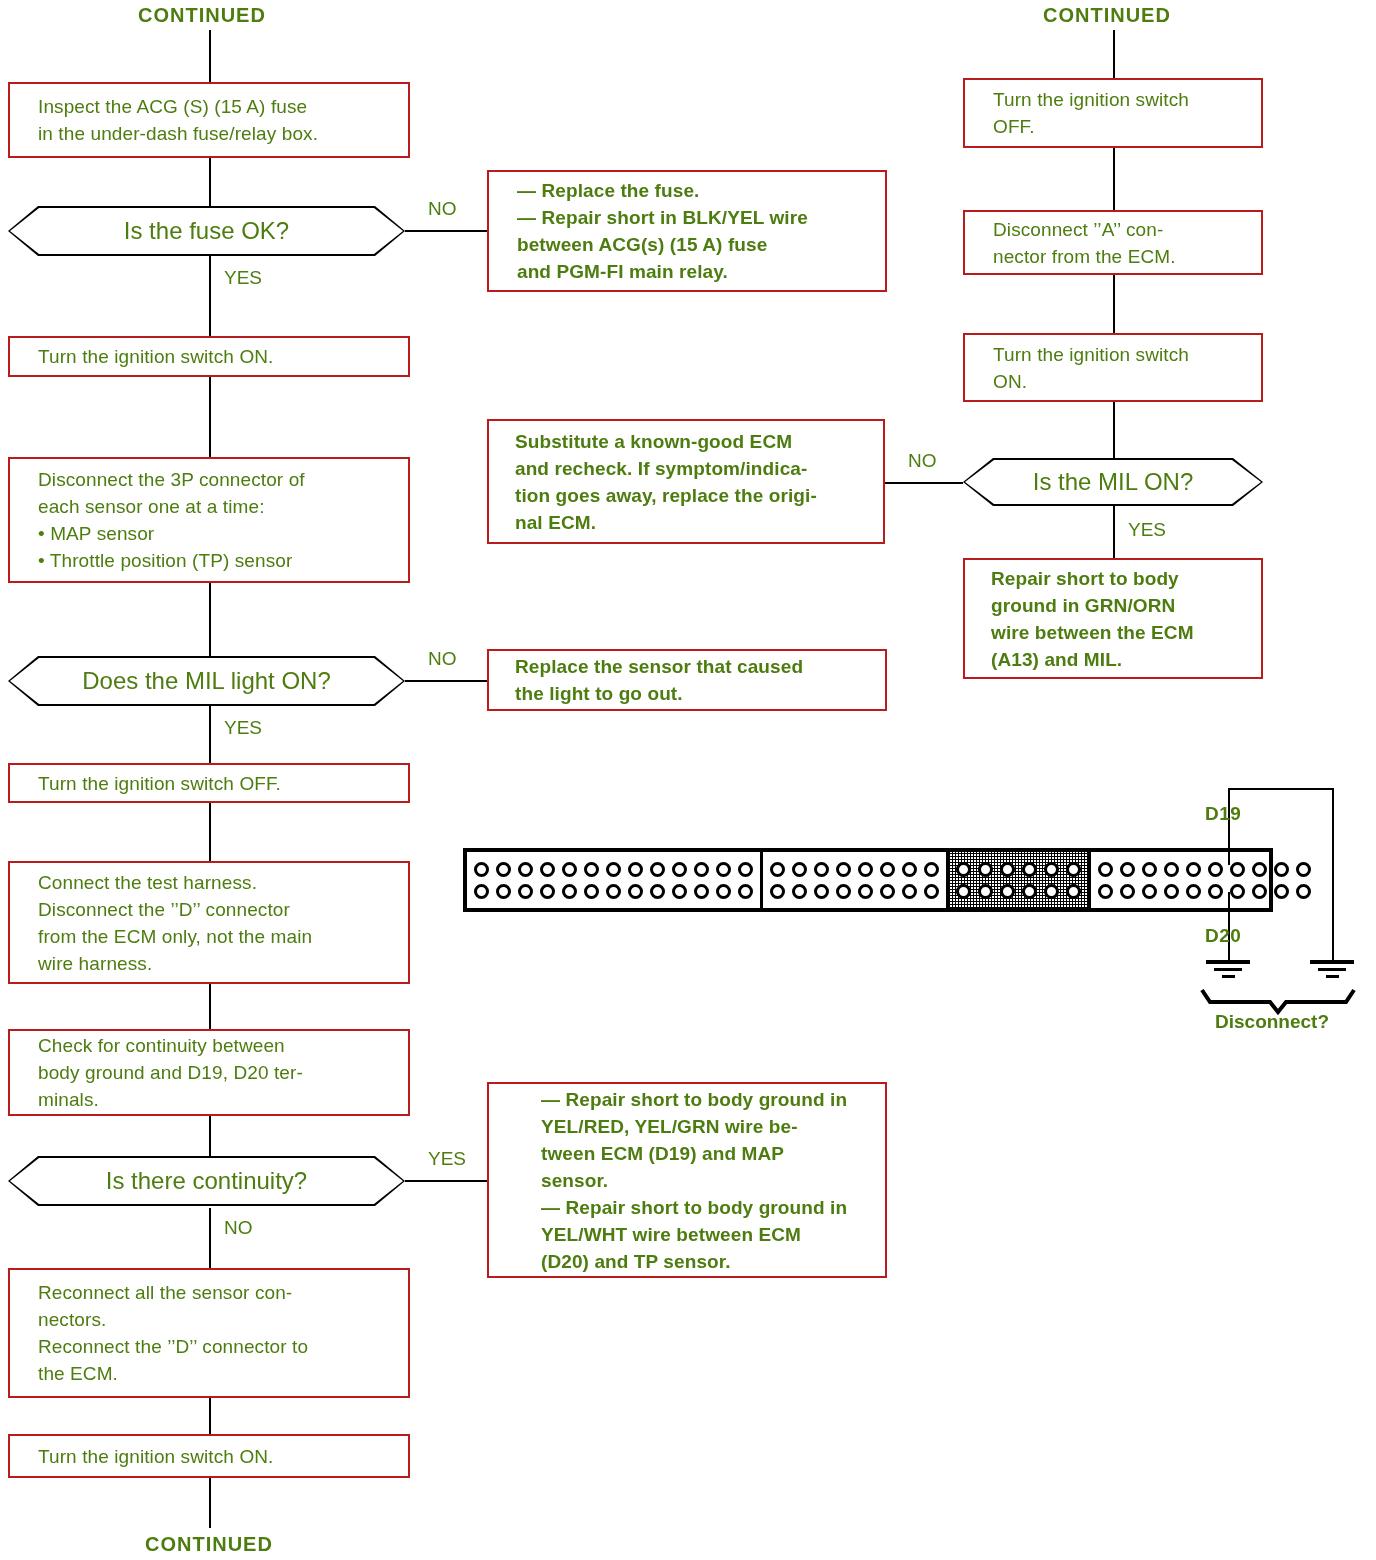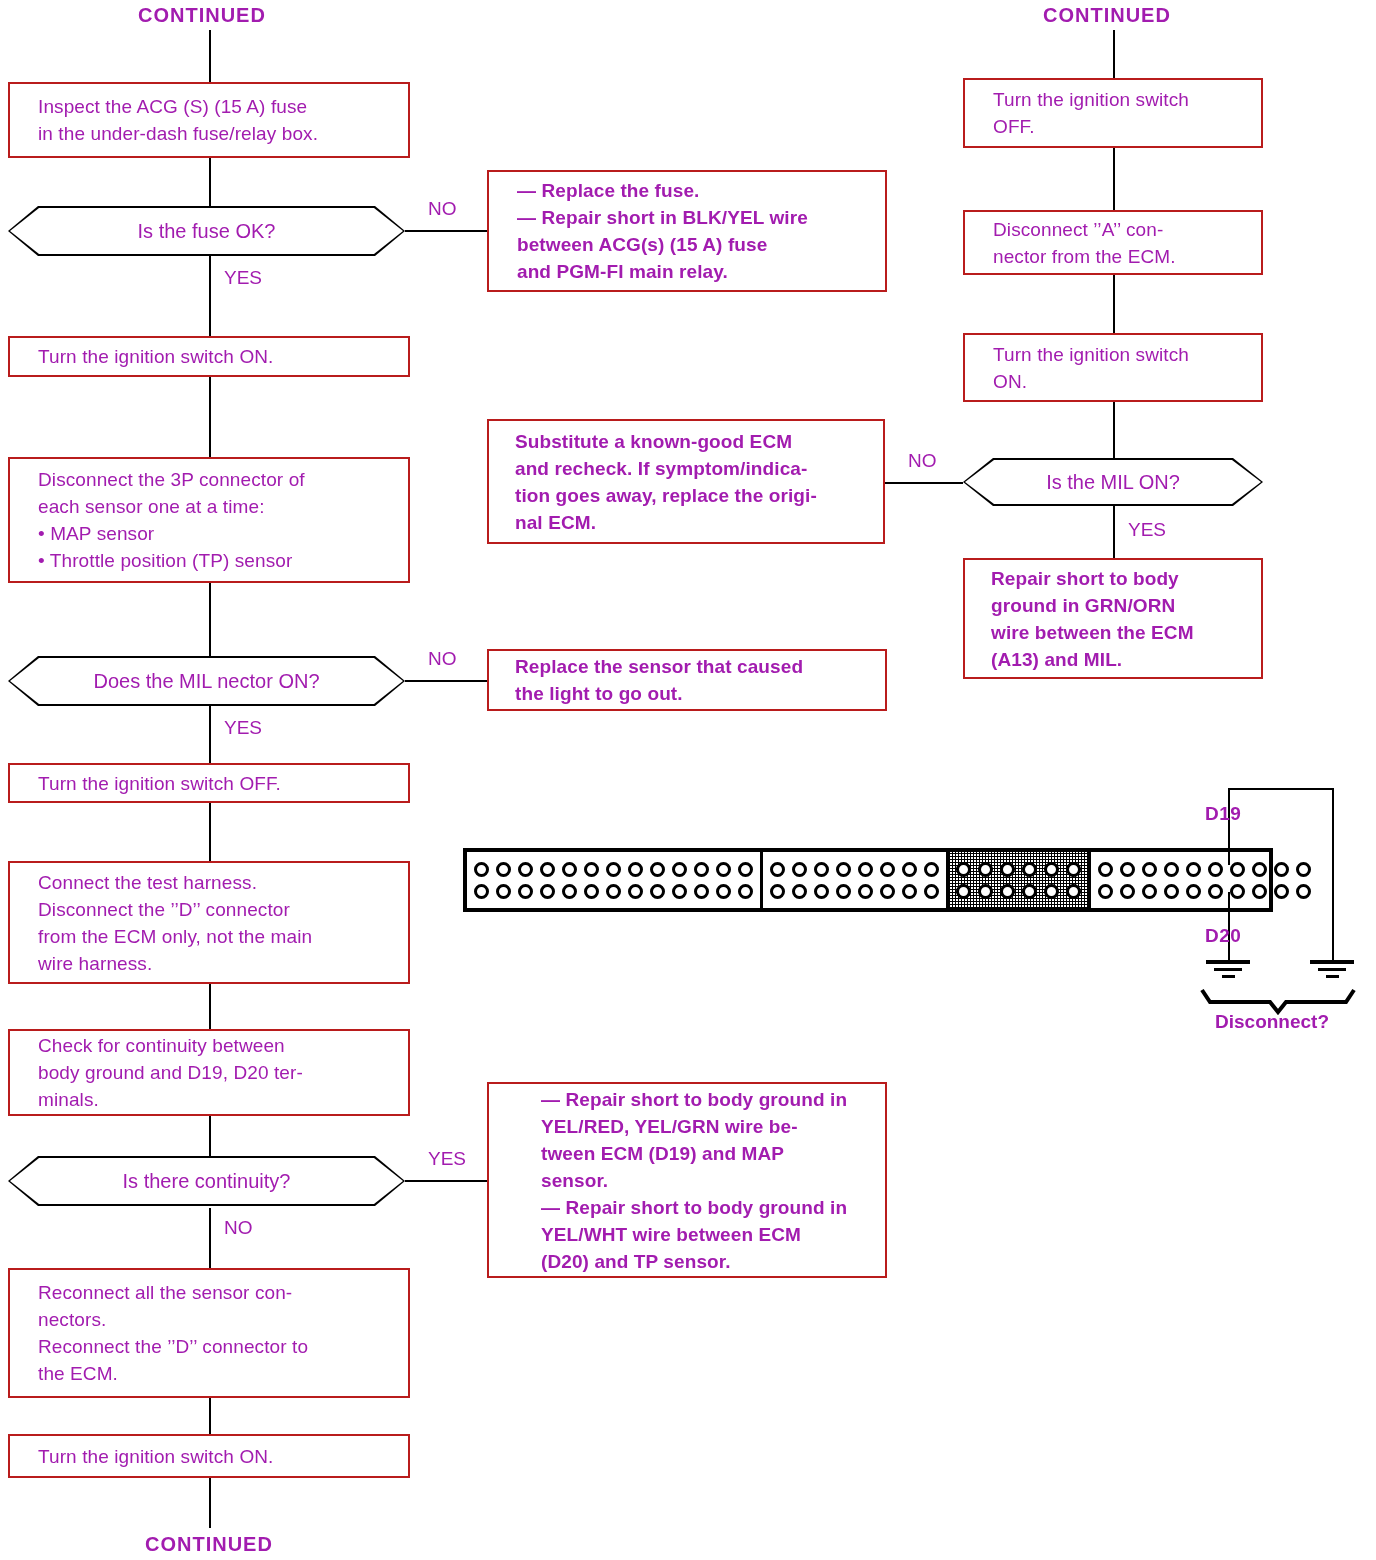--- a/index.html
+++ b/index.html
@@ -6,21 +6,21 @@
     margin: 0;
     padding: 0;
     background: #ffffff;
   }
   #page {
     position: relative;
     width: 1376px;
     height: 1560px;
     background: #ffffff;
     font-family: "Liberation Sans", sans-serif;
-    color: #a21caf;
+    color: #4d7c0f;
     overflow: hidden;
     border-radius: 8px;
   }
   .node {
     position: absolute;
     box-sizing: border-box;
     border: 2px solid #b91c1c;
     background: #fff;
     display: flex;
     align-items: center;
@@ -52,21 +52,21 @@
   }
   .decision .hexinner {
     position: absolute;
     left: 2px; top: 2px; right: 2px; bottom: 2px;
     background: #fff;
     -webkit-clip-path: polygon(0% 50%, 29px 0%, calc(100% - 29px) 0%, 100% 50%, calc(100% - 29px) 100%, 29px 100%);
     clip-path: polygon(0% 50%, 29px 0%, calc(100% - 29px) 0%, 100% 50%, calc(100% - 29px) 100%, 29px 100%);
   }
   .decision .dtxt {
     position: relative;
-    font-size: 20px;
+    font-size: 24px;
     line-height: 22px;
     z-index: 2;
     text-align: center;
   }
 
   .conn-label {
     position: absolute;
     font-size: 20px;
     font-weight: bold;
     letter-spacing: 1px;
@@ -180,21 +180,21 @@
   <div class="node" style="left:8px; top:457px; width:402px; height:126px;">
     <span class="txt">Disconnect the 3P connector of
 each sensor one at a time:
 • MAP sensor
 • Throttle position (TP) sensor</span>
   </div>
 
   <div class="decision" style="left:8px; top:656px; width:397px; height:50px;">
     <div class="hexshape"></div>
     <div class="hexinner"></div>
-    <span class="dtxt">Does the MIL nector ON?</span>
+    <span class="dtxt">Does the MIL light ON?</span>
   </div>
   <div class="branch-label" style="left:428px; top:648px;">NO</div>
   <div class="branch-label" style="left:224px; top:717px;">YES</div>
 
   <div class="node" style="left:8px; top:763px; width:402px; height:40px;">
     <span class="txt">Turn the ignition switch OFF.</span>
   </div>
 
   <div class="node" style="left:8px; top:861px; width:402px; height:123px;">
     <span class="txt">Connect the test harness.

